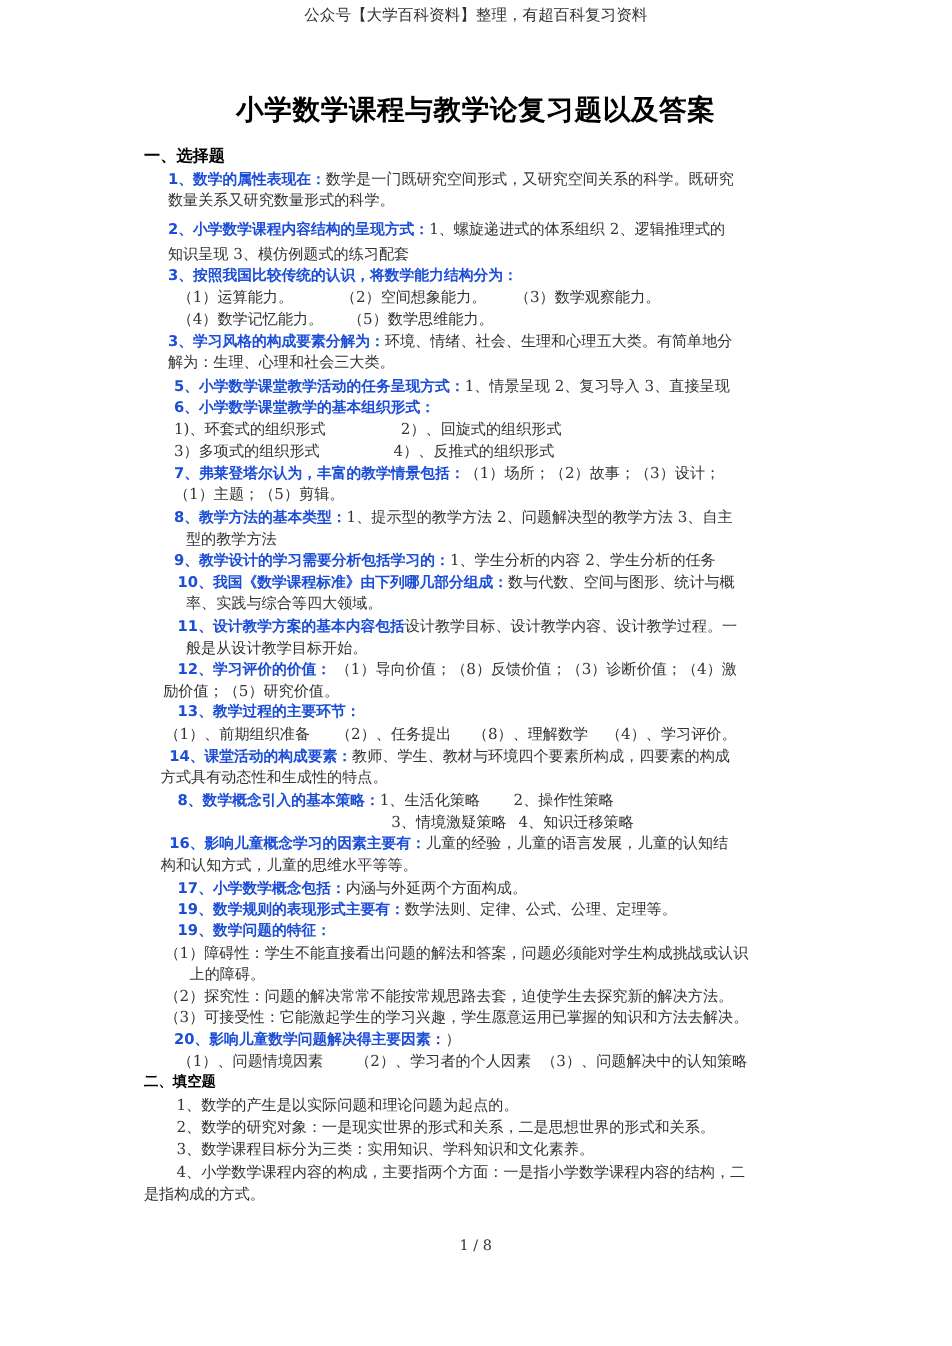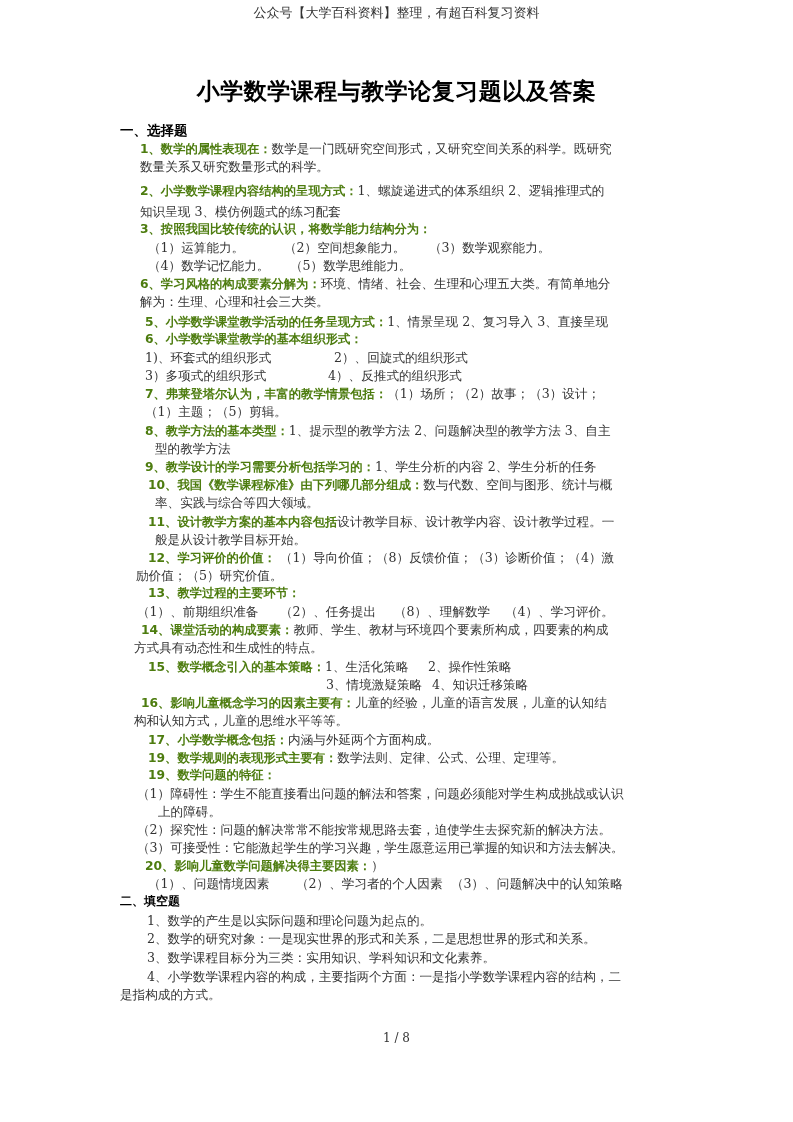--- a/index.html
+++ b/index.html
@@ -17,21 +17,21 @@
     font-family: "DejaVu Sans", "Liberation Sans", sans-serif;
     font-weight: bold; font-size: 23px; color: #000; letter-spacing: 0.5px;
   }
   .ln {
     position: absolute; white-space: nowrap; font-size: 12.6px; line-height: 17px;
     color: #333;
     margin-top: 6px;
   }
   .b {
     font-family: "DejaVu Sans", "Liberation Sans", sans-serif;
-    font-weight: bold; color: #4d7c0f; font-size: 12.3px;
+    font-weight: bold; color: #1d4ed8; font-size: 12.3px;
   }
   .sec {
     font-family: "DejaVu Sans", "Liberation Sans", sans-serif;
     font-weight: bold; color: #000; font-size: 13.5px;
   }
   .sec2 { font-size: 12px; }
   .footer {
     position: absolute; top: 1031px; left: 0; width: 793px; text-align: center;
     font-size: 12px; color: #333;
   }
@@ -50,21 +50,21 @@
 <div class="ln" style="top:176px;left:140px"><span class="b">2、小学数学课程内容结构的呈现方式：</span><span>1、螺旋递进式的体系组织 2、逻辑推理式的</span></div>
 <div class="ln" style="top:197px;left:140px">知识呈现 3、模仿例题式的练习配套</div>
 
 <div class="ln b" style="top:215px;left:140px">3、按照我国比较传统的认识，将数学能力结构分为：</div>
 <div class="ln" style="top:233px;left:148px">（1）运算能力。</div>
 <div class="ln" style="top:233px;left:284px">（2）空间想象能力。</div>
 <div class="ln" style="top:233px;left:429px">（3）数学观察能力。</div>
 <div class="ln" style="top:251px;left:148px">（4）数学记忆能力。</div>
 <div class="ln" style="top:251px;left:290px">（5）数学思维能力。</div>
 
-<div class="ln" style="top:269px;left:140px"><span class="b">6、学习风格的构成要素分解为：</span><span>环境、情绪、社会、生理和心理五大类。有简单地分</span></div>
+<div class="ln" style="top:269px;left:140px"><span class="b">3、学习风格的构成要素分解为：</span><span>环境、情绪、社会、生理和心理五大类。有简单地分</span></div>
 <div class="ln" style="top:287px;left:140px">解为：生理、心理和社会三大类。</div>
 
 <div class="ln" style="top:307px;left:145px"><span class="b">5、小学数学课堂教学活动的任务呈现方式：</span><span>1、情景呈现 2、复习导入   3、直接呈现</span></div>
 
 <div class="ln b" style="top:325px;left:145px">6、小学数学课堂教学的基本组织形式：</div>
 <div class="ln" style="top:343px;left:145px">1)、环套式的组织形式</div>
 <div class="ln" style="top:343px;left:334px">2）、回旋式的组织形式</div>
 <div class="ln" style="top:361px;left:145px">3）多项式的组织形式</div>
 <div class="ln" style="top:361px;left:328px">4）、反推式的组织形式</div>
 
@@ -87,21 +87,21 @@
 
 <div class="ln b" style="top:579px;left:148px">13、教学过程的主要环节：</div>
 <div class="ln" style="top:597px;left:137px">（1）、前期组织准备</div>
 <div class="ln" style="top:597px;left:280px">（2）、任务提出</div>
 <div class="ln" style="top:597px;left:394px">（8）、理解数学</div>
 <div class="ln" style="top:597px;left:505px">（4）、学习评价。</div>
 
 <div class="ln" style="top:615px;left:141px"><span class="b">14、课堂活动的构成要素：</span><span>教师、学生、教材与环境四个要素所构成，四要素的构成</span></div>
 <div class="ln" style="top:633px;left:134px">方式具有动态性和生成性的特点。</div>
 
-<div class="ln" style="top:652px;left:148px"><span class="b">15、数学概念引入的基本策略：</span><span>1、生活化策略</span></div>
+<div class="ln" style="top:652px;left:148px"><span class="b">8、数学概念引入的基本策略：</span><span>1、生活化策略</span></div>
 <div class="ln" style="top:652px;left:428px">2、操作性策略</div>
 <div class="ln" style="top:670px;left:326px">3、情境激疑策略</div>
 <div class="ln" style="top:670px;left:432px">4、知识迁移策略</div>
 
 <div class="ln" style="top:688px;left:141px"><span class="b">16、影响儿童概念学习的因素主要有：</span><span>儿童的经验，儿童的语言发展，儿童的认知结</span></div>
 <div class="ln" style="top:706px;left:134px">构和认知方式，儿童的思维水平等等。</div>
 
 <div class="ln" style="top:725px;left:148px"><span class="b">17、小学数学概念包括：</span><span>内涵与外延两个方面构成。</span></div>
 
 <div class="ln" style="top:743px;left:148px"><span class="b">19、数学规则的表现形式主要有：</span><span>数学法则、定律、公式、公理、定理等。</span></div>

